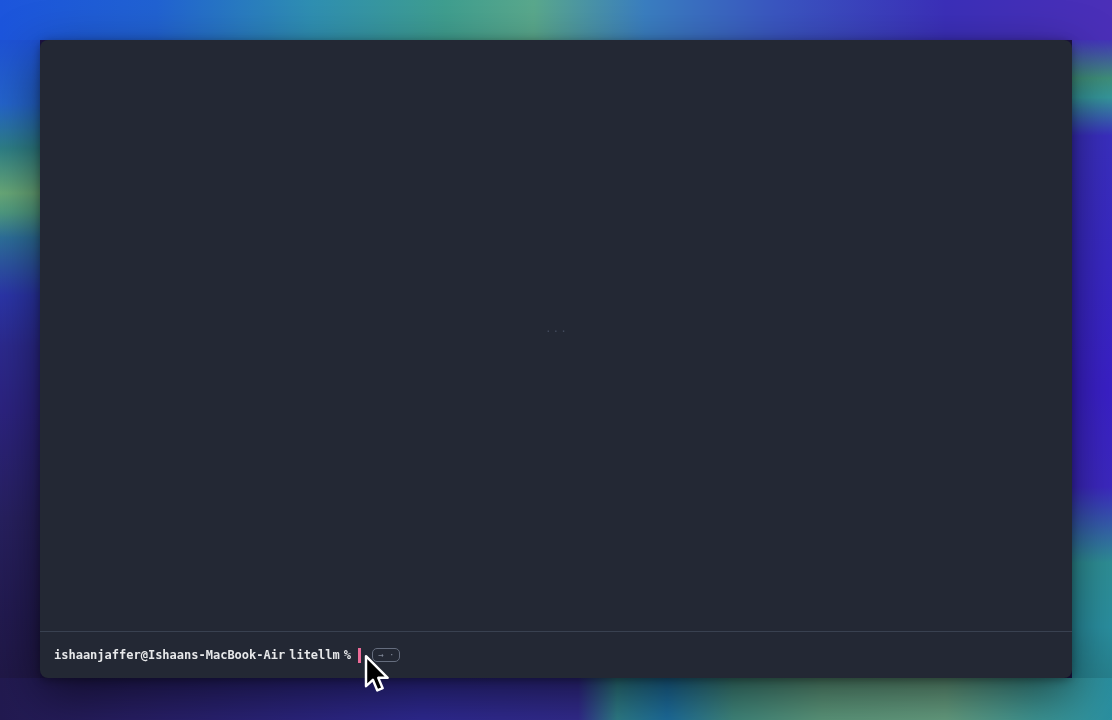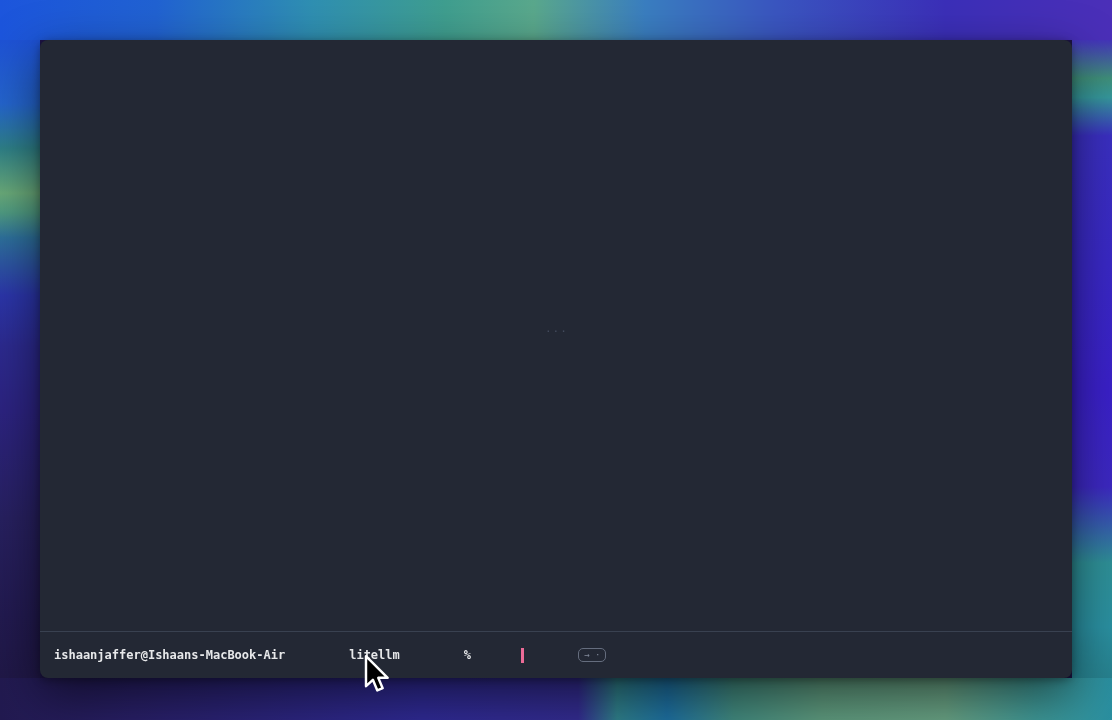--- a/index.html
+++ b/index.html
@@ -68,24 +68,23 @@
   }
   .prompt-line {
     position: absolute;
     left: 14px; right: 10px; bottom: 15px;
     height: 16px;
     font-size: 12px;
     line-height: 16px;
     white-space: pre;
     display: flex;
     align-items: center;
-    gap: 43px;
   }
   .p-bold { color: #e7e8ea; font-weight: bold; }
-  .p-gap { margin-left: 21px; }
+  .p-gap { margin-left: 4px; }
   .cursor-bar {
     display: inline-block;
     width: 3px; height: 15px;
     margin-left: 7.2px; margin-right: 2px;
     background: #ec6b97;
   }
   .suggestion { color: #6f7787; }
   .hint-badge {
     display: inline-block;
     margin-left: 9px;

